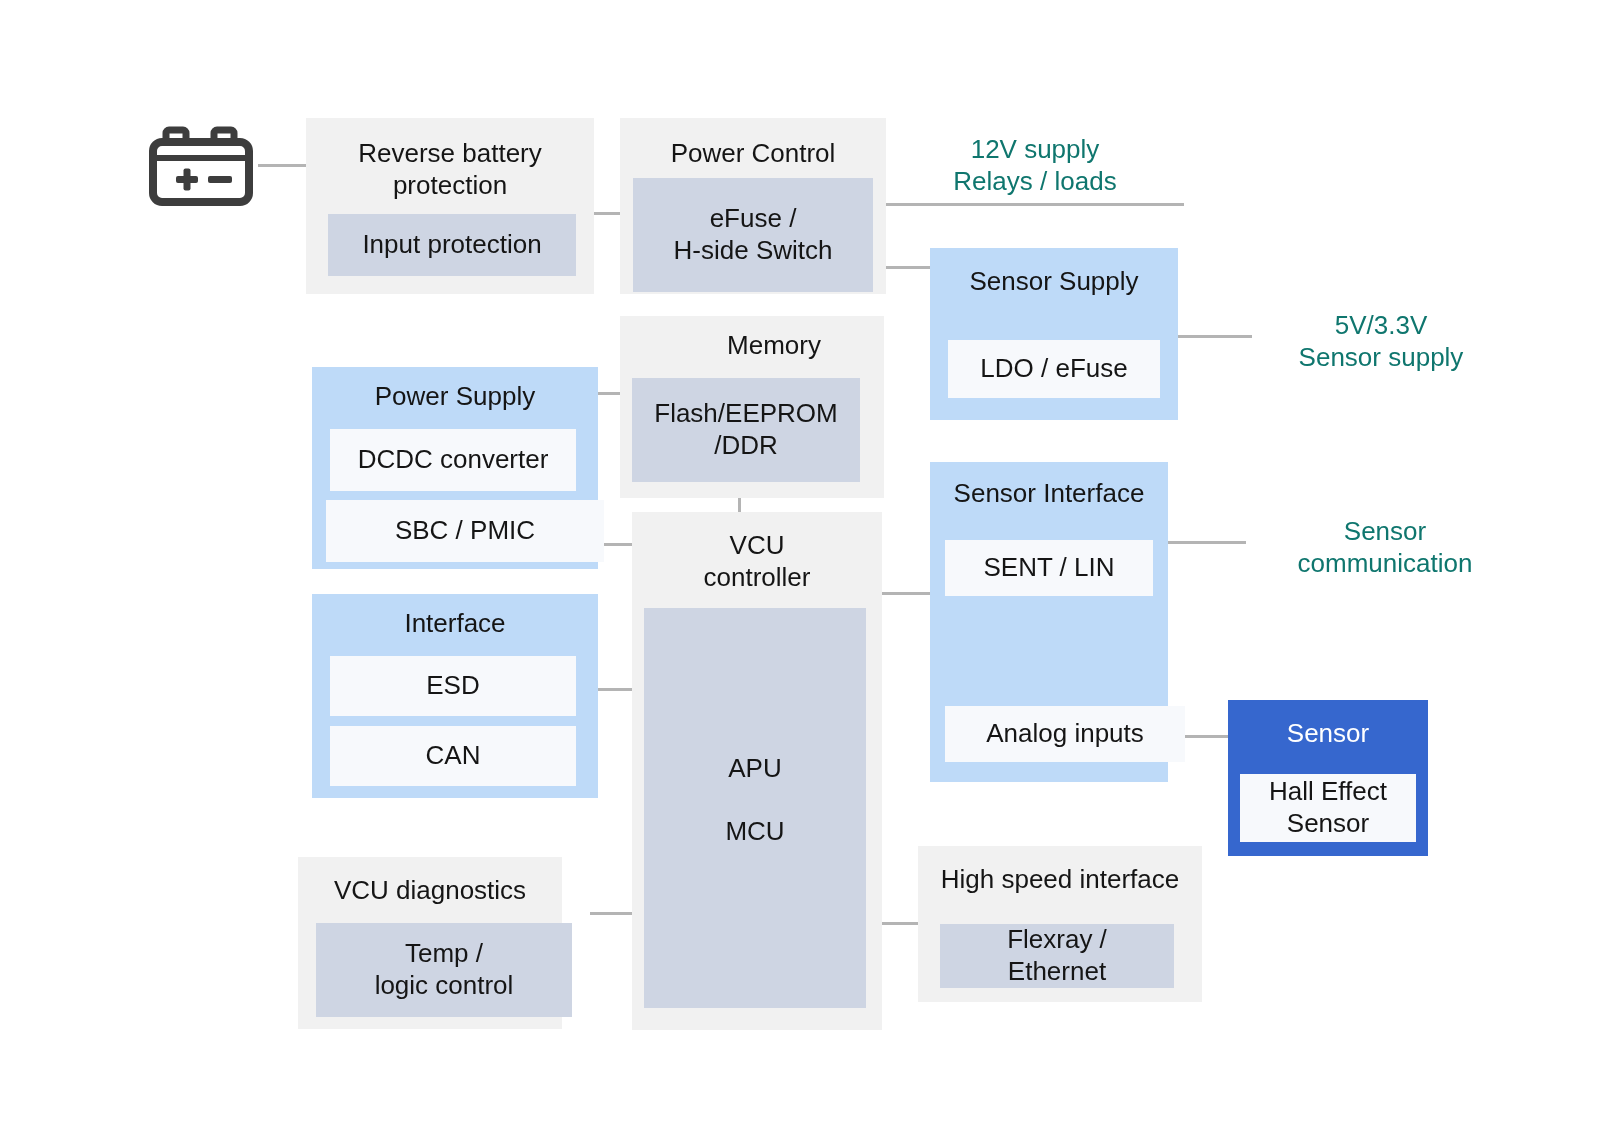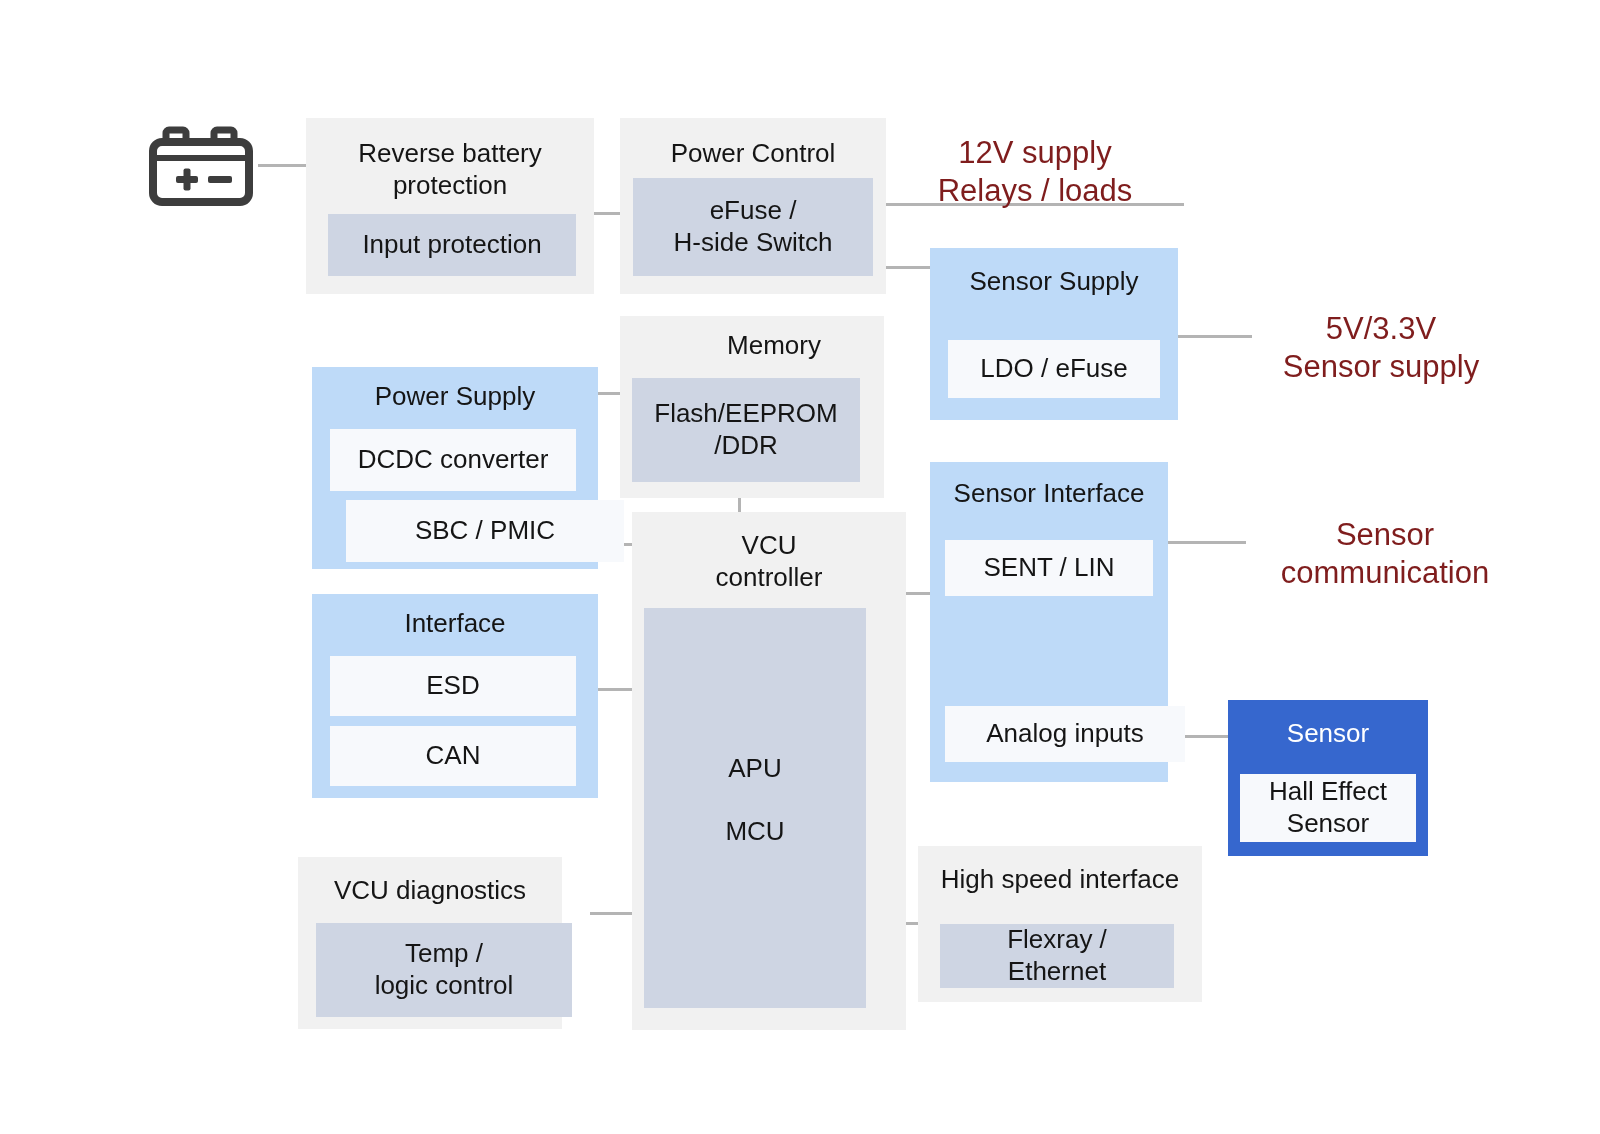--- a/index.html
+++ b/index.html
@@ -52,23 +52,23 @@
     text-align: center;
     font-size: 26px;
     line-height: 1.22;
     color: #151515;
     white-space: pre-line;
   }
 
   .free-label {
     position: absolute;
     text-align: center;
-    font-size: 31px;
+    font-size: 26px;
     line-height: 1.22;
-    color: #7f1d1d;
+    color: #0f766e;
     white-space: pre-line;
   }
 
   .conn {
     position: absolute;
     background: #b4b4b4;
   }
   .conn.h { height: 3px; }
   .conn.v { width: 3px; }
 
@@ -111,21 +111,21 @@
   <div class="blk grey-outer" style="left:306px; top:118px; width:288px; height:176px;">
     <div class="blk-title" style="top:20px;">Reverse battery
 protection</div>
     <div class="blk grey-inner" style="left:22px; top:96px; width:248px; height:62px;">
       <div class="inner-label">Input protection</div>
     </div>
   </div>
 
   <div class="blk grey-outer" style="left:620px; top:118px; width:266px; height:176px;padding-left:40px;">
     <div class="blk-title" style="top:20px;">Power Control</div>
-    <div class="blk grey-inner" style="left:13px; top:60px; width:240px; height:98px;">
+    <div class="blk grey-inner" style="left:13px; top:60px; width:240px; height:114px;">
       <div class="inner-label">eFuse /
 H-side Switch</div>
     </div>
   </div>
 
   <div class="free-label" style="left:886px; top:134px; width:298px;">12V supply
 Relays / loads</div>
 
   <div class="blk blue-outer" style="left:930px; top:248px; width:248px; height:172px;">
     <div class="blk-title" style="top:18px;">Sensor Supply</div>
@@ -143,26 +143,26 @@
       <div class="inner-label">Flash/EEPROM
 /DDR</div>
     </div>
   </div>
 
   <div class="blk blue-outer" style="left:312px; top:367px; width:286px; height:202px;">
     <div class="blk-title" style="top:14px;">Power Supply</div>
     <div class="blk white-inner" style="left:18px; top:62px; width:246px; height:62px;">
       <div class="inner-label">DCDC converter</div>
     </div>
-    <div class="blk white-inner" style="left:34px; top:133px; width:278px; height:62px;">
+    <div class="blk white-inner" style="left:14px; top:133px; width:278px; height:62px;">
       <div class="inner-label">SBC / PMIC</div>
     </div>
   </div>
 
-  <div class="blk grey-outer" style="left:632px; top:512px; width:274px; height:518px;">
+  <div class="blk grey-outer" style="left:632px; top:512px; width:250px; height:518px;">
     <div class="blk-title" style="top:18px;">VCU
 controller</div>
     <div class="blk grey-inner" style="left:12px; top:96px; width:222px; height:400px;">
       <div class="inner-label" style="top:auto; bottom:160px; transform:none;">APU
 
 MCU</div>
     </div>
   </div>
 
   <div class="blk blue-outer" style="left:930px; top:462px; width:238px; height:320px;">

